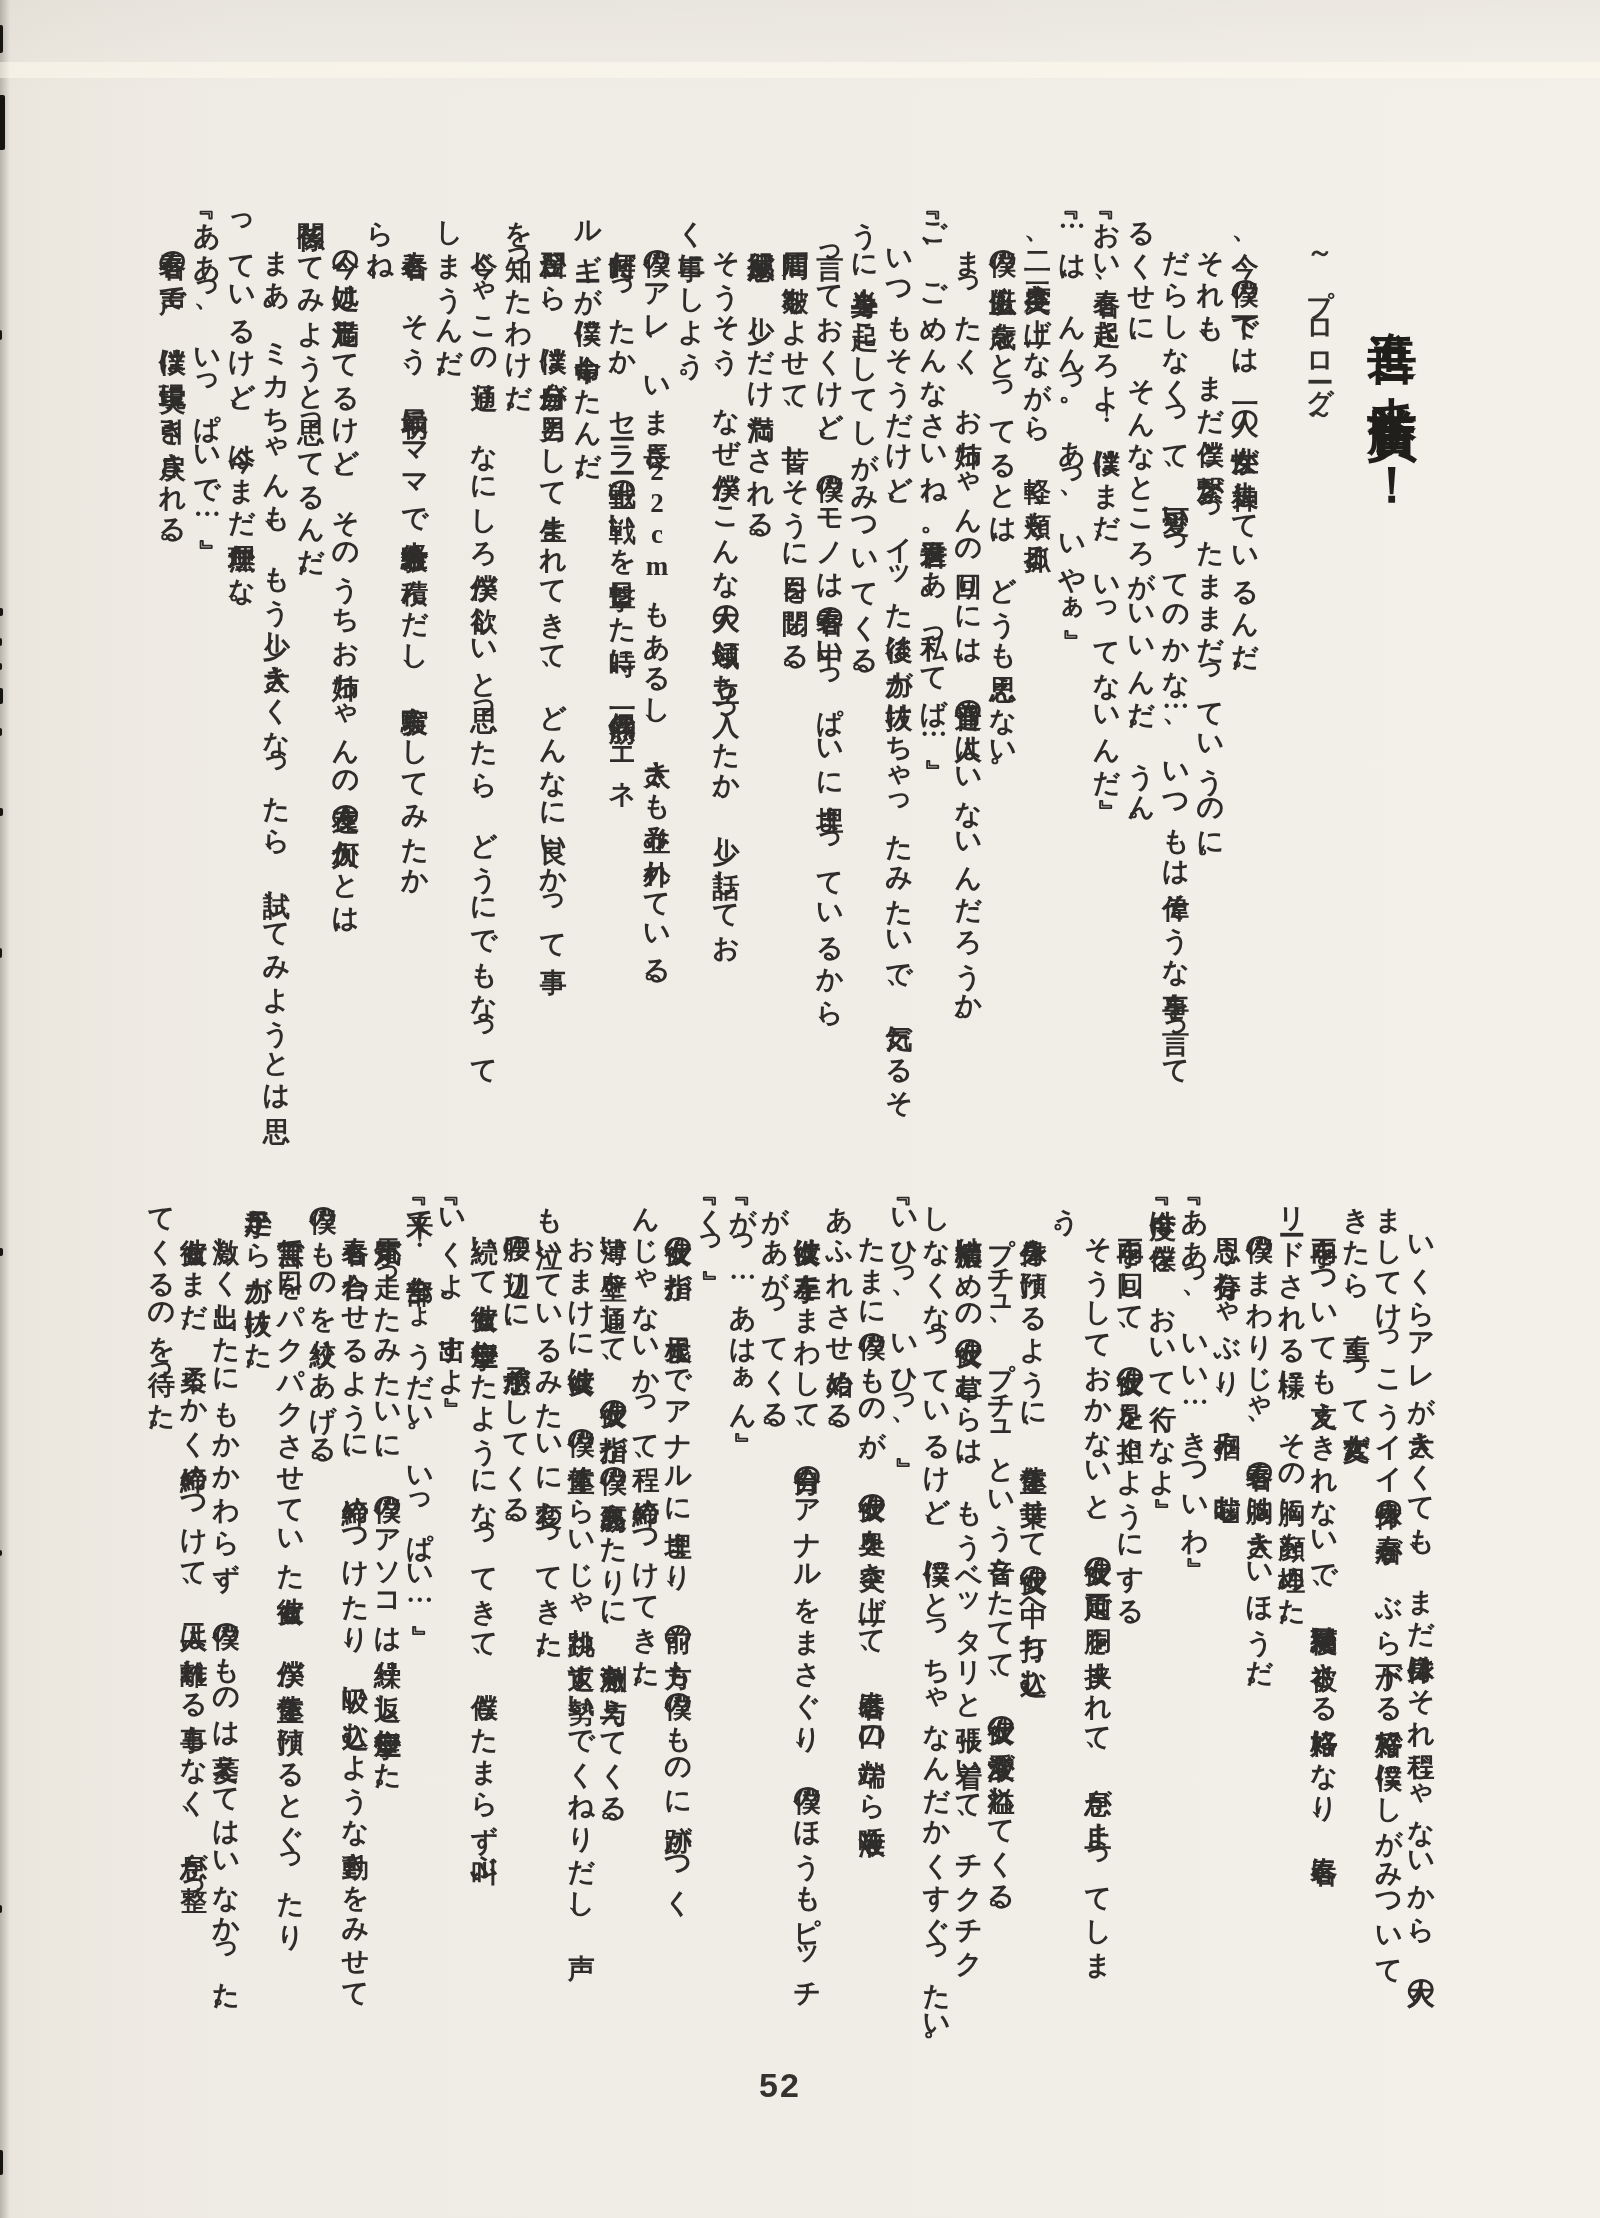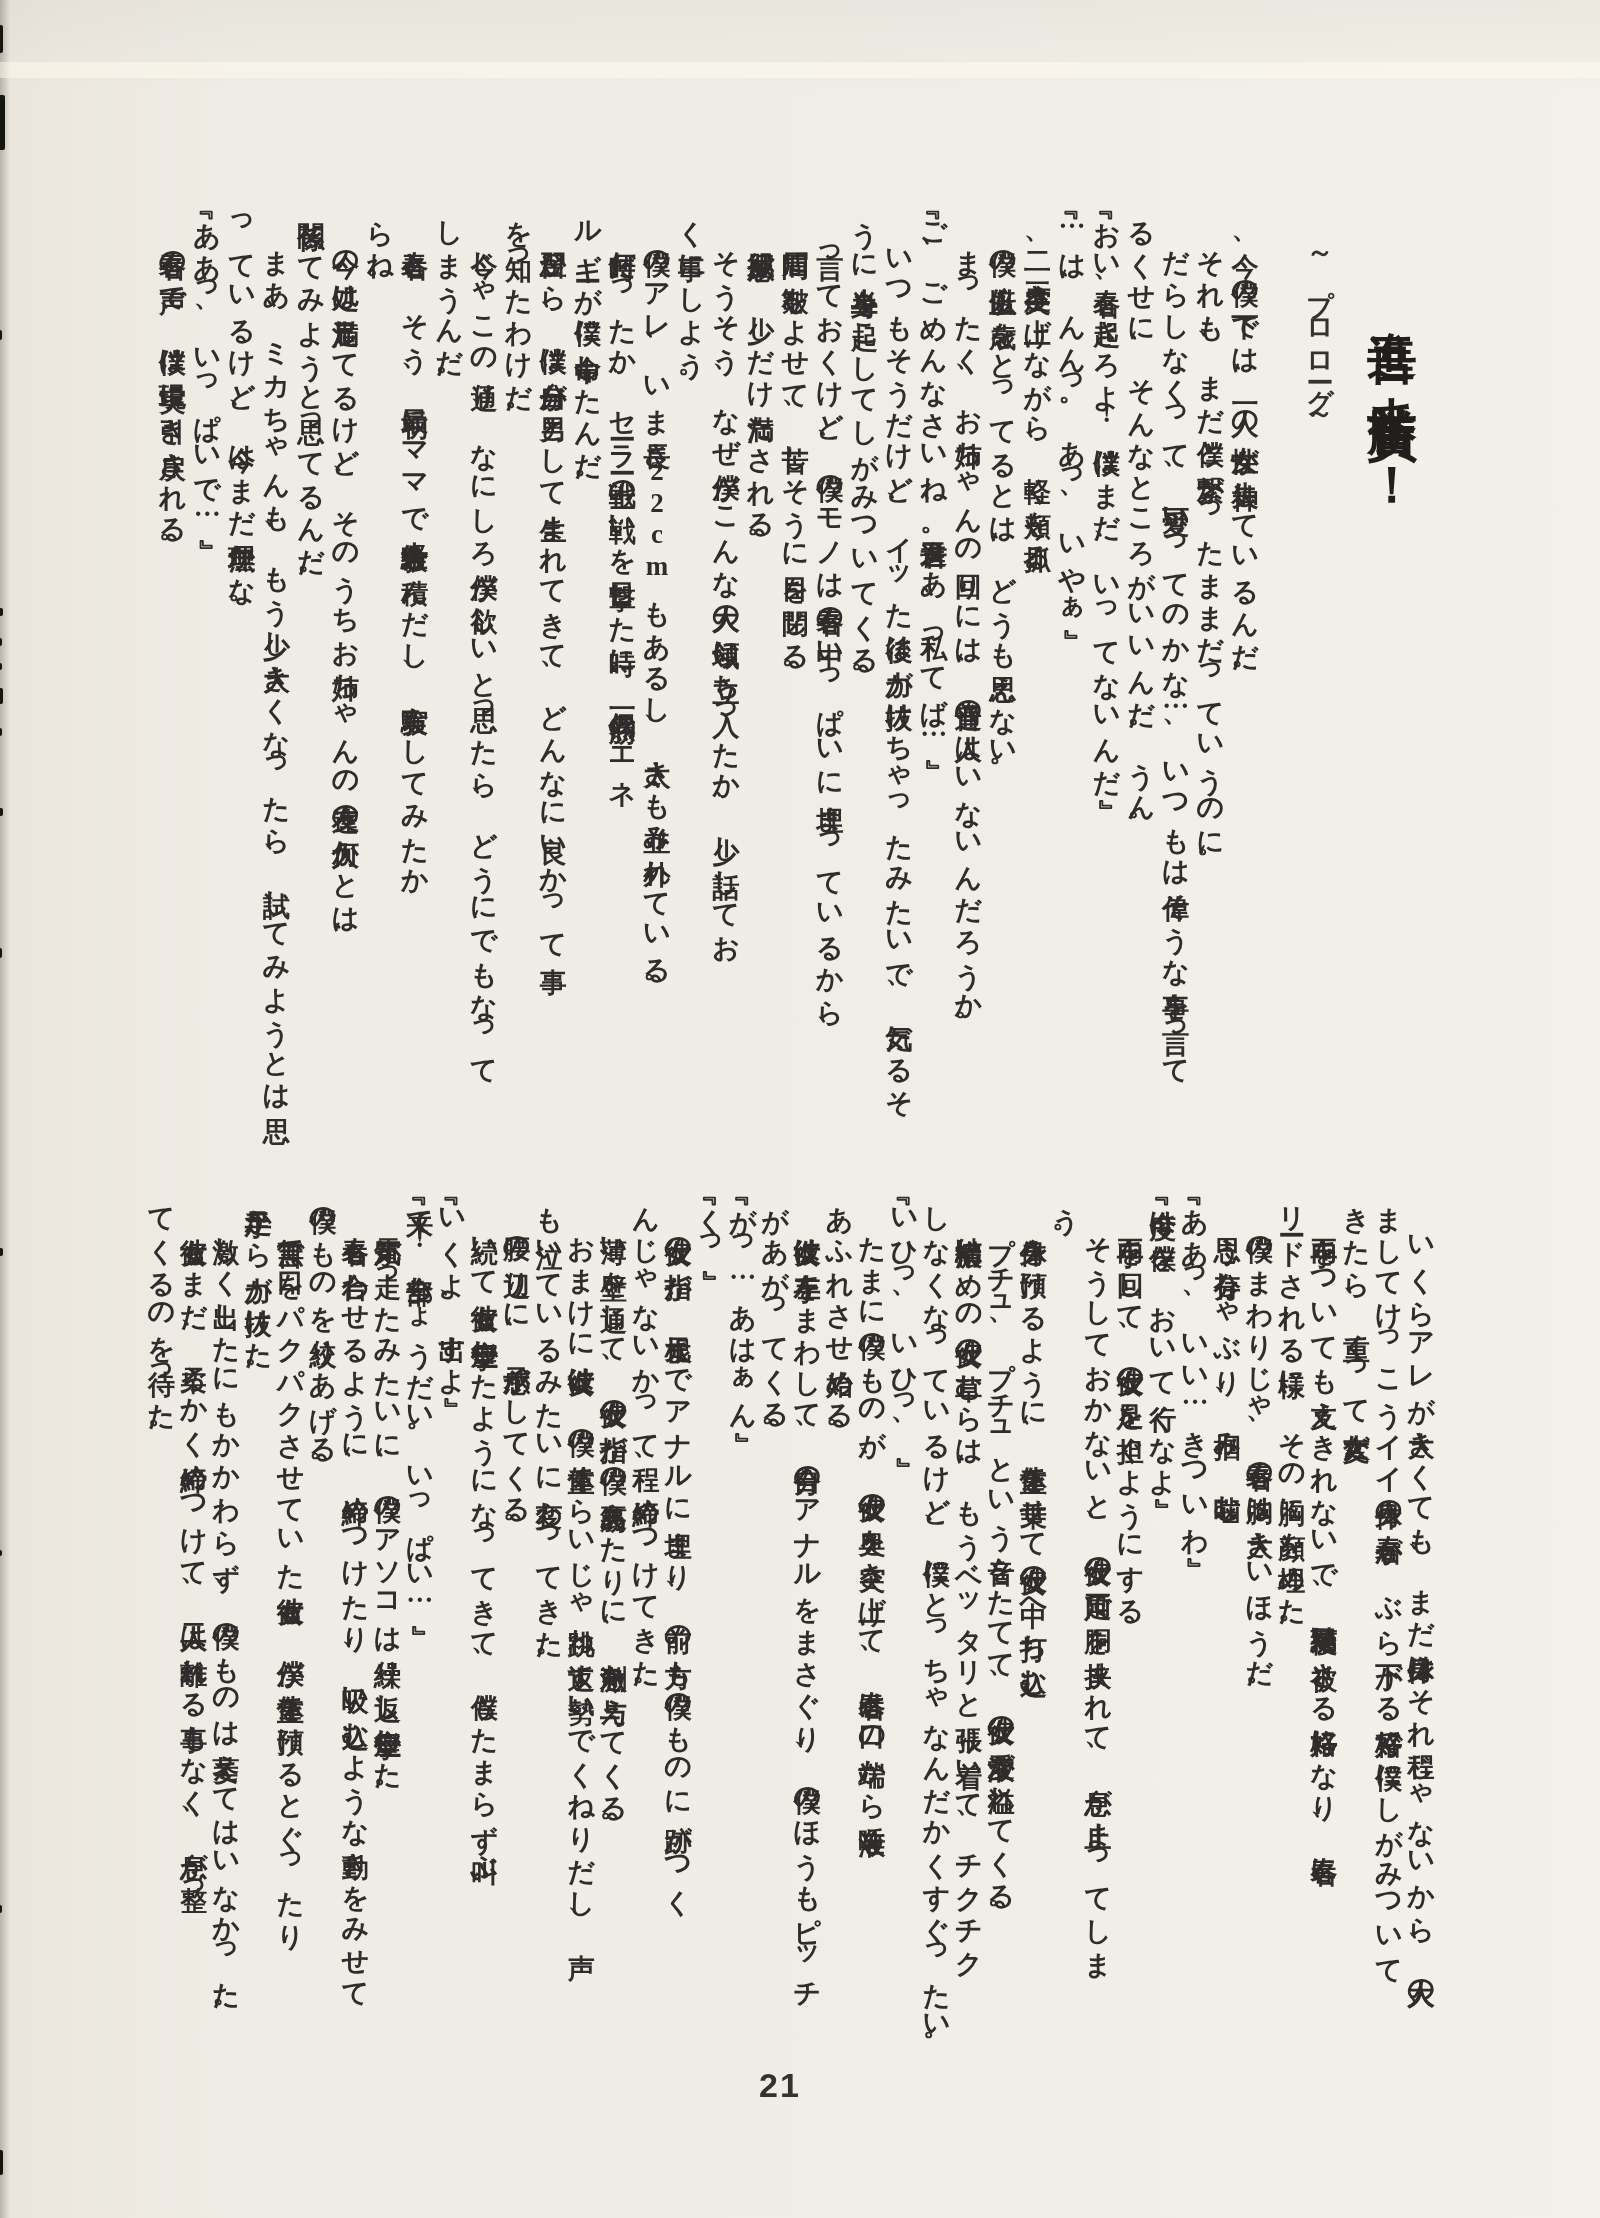--- a/index.html
+++ b/index.html
@@ -157,15 +157,15 @@
       <p class="line indent">電気が走ったみたいに、僕のアソコは繰り返し痙攣した。</p>
       <p class="line indent">春名も合わせるように、締めつけたり、吸い込むような動きをみせて</p>
       <p class="line">僕のものを絞りあげる。</p>
       <p class="line indent">無言で口をパクパクさせていた彼女も、僕が体重を預けるとぐったり</p>
       <p class="line">手足から力が抜けた。</p>
       <p class="line indent">激しく出したにもかかわらず、僕のものは萎えてはいなかった。</p>
       <p class="line indent">彼女もまだ、柔らかく締めつけて、二人は離れる事もなく、息が整っ</p>
       <p class="line">てくるのを待った。</p>
     </div>
 
-  <div class="page-number">21</div>
+  <div class="page-number">52</div>
 
 </div>
 
 </body></html>

